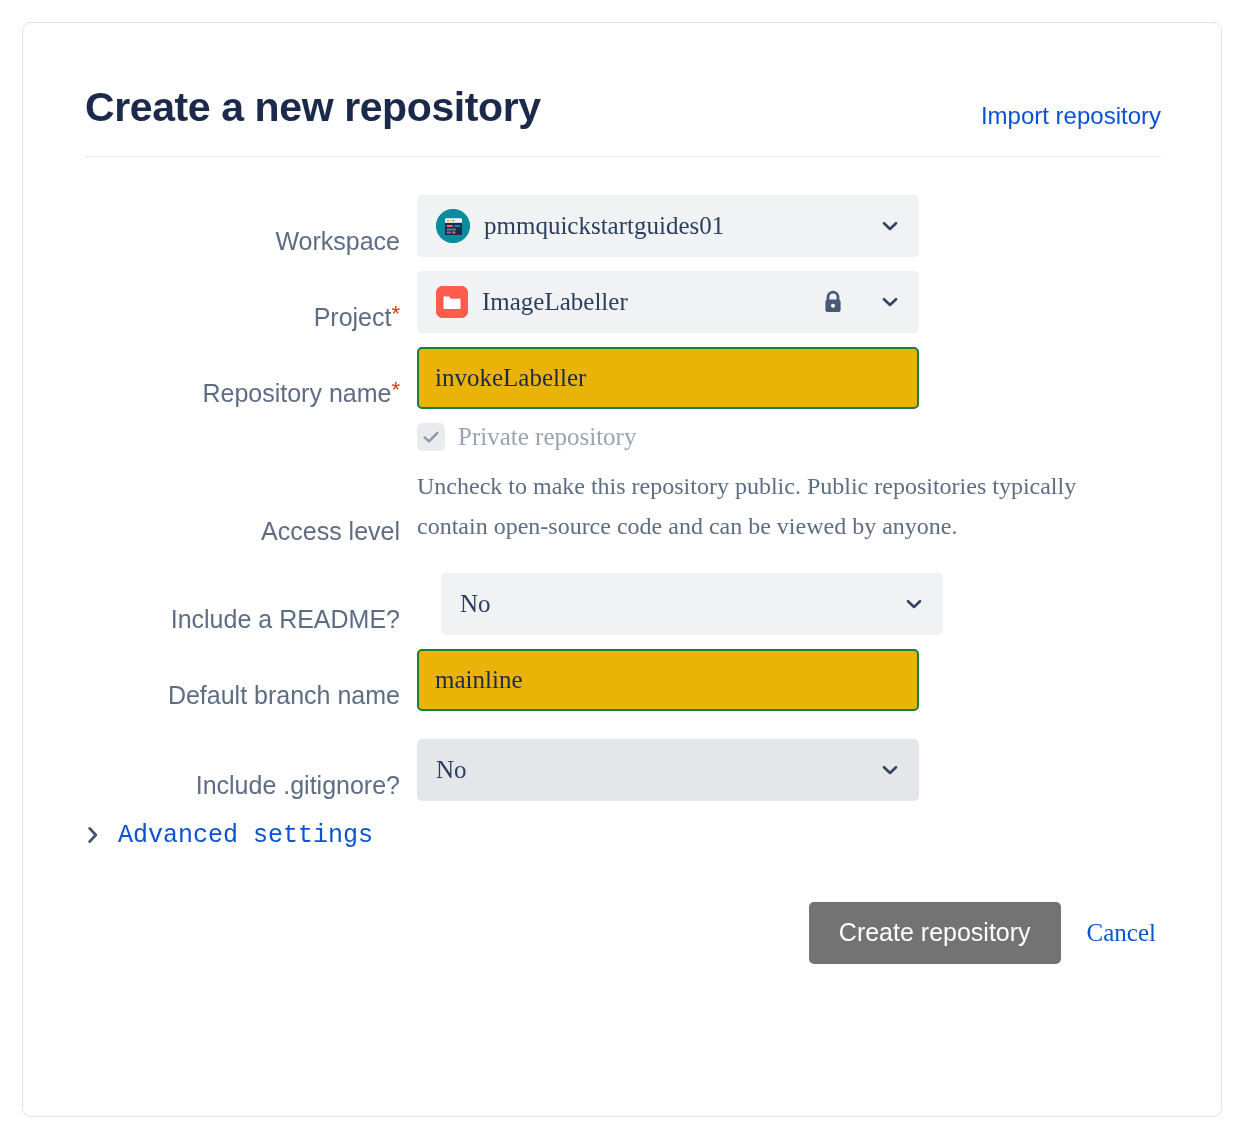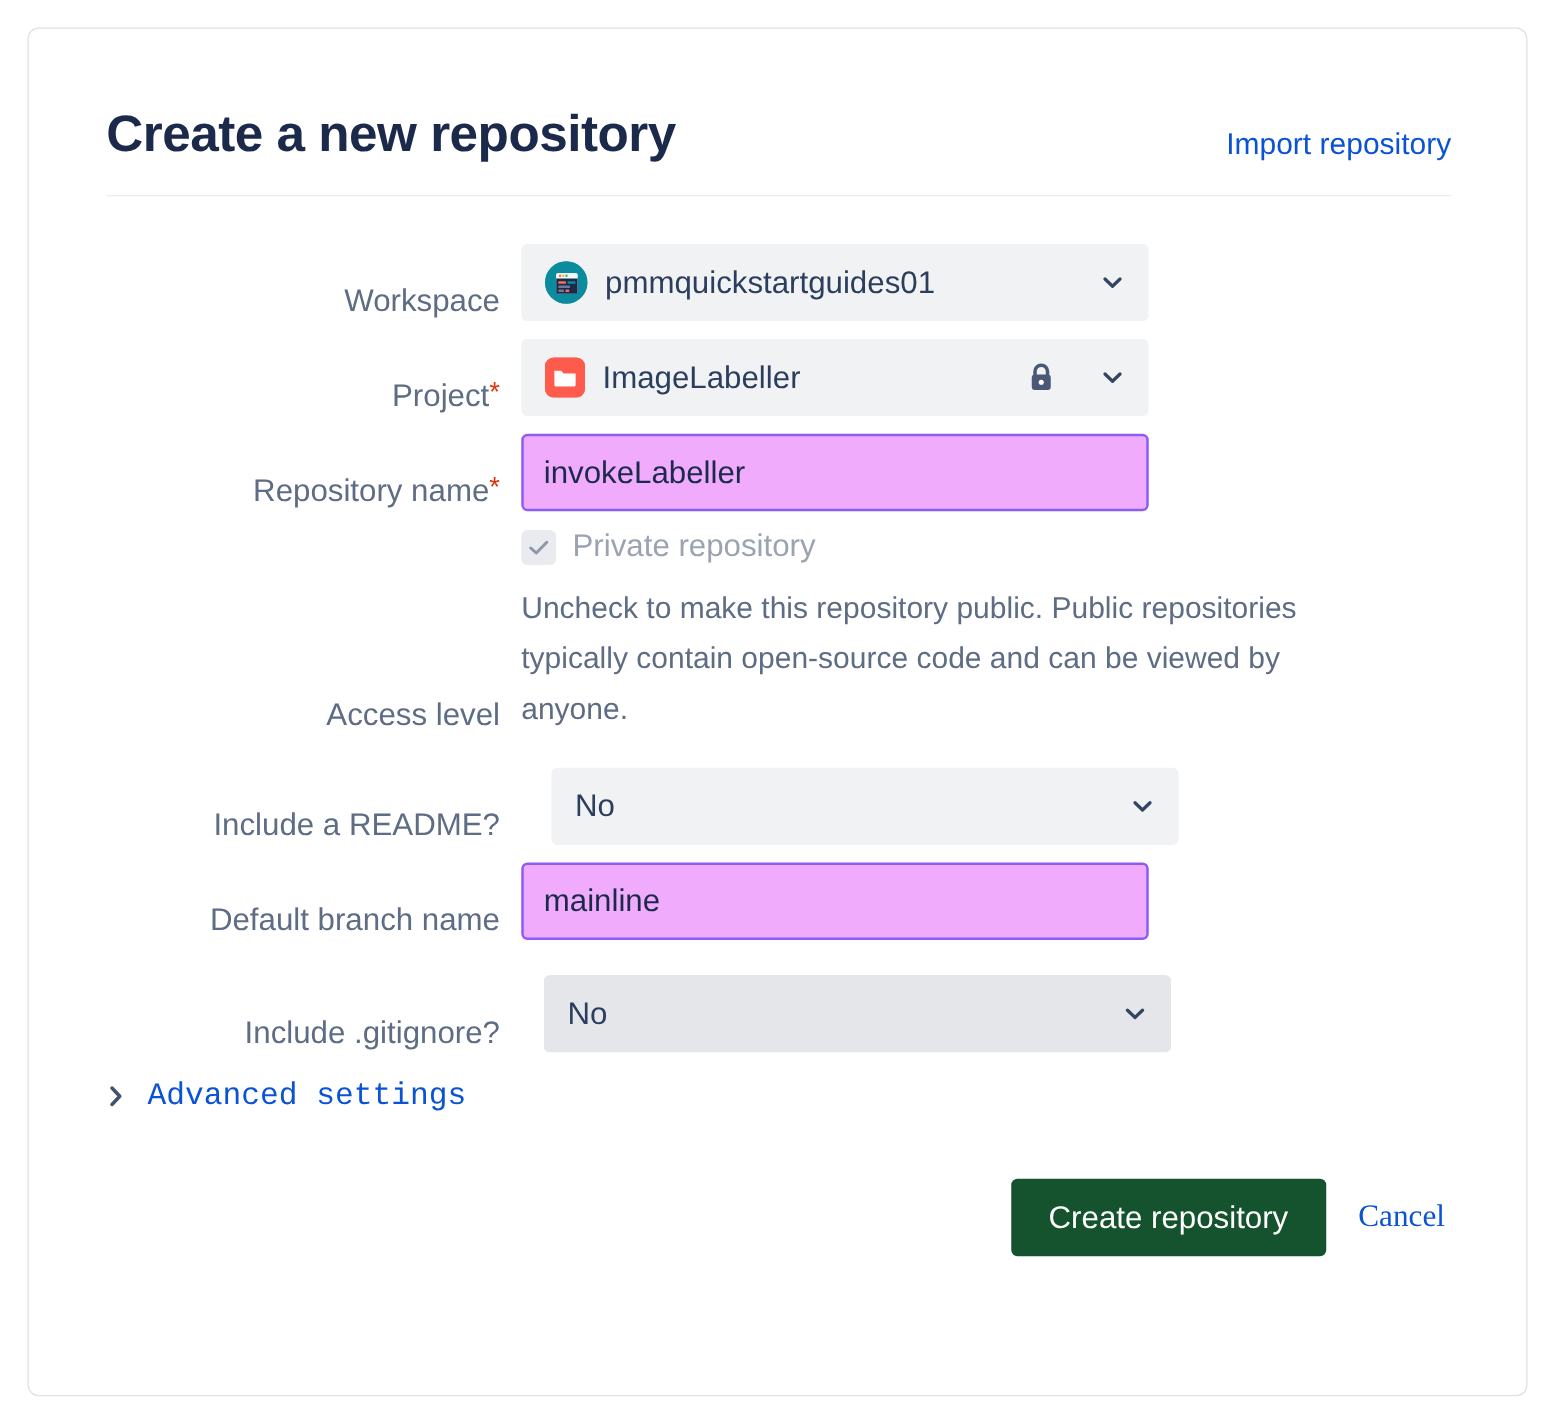--- a/index.html
+++ b/index.html
@@ -60,21 +60,21 @@
     text-align: right;
     padding-right: 17px;
     font-size: 25px;
     color: #5E6C84;
     line-height: 1.28;
   }
   .label-col.pt { padding-top: 13px; }
   .label-col.pt-ck { padding-top: 3px; }
   .req { color: #DE350B; font-size: 22px; vertical-align: text-top; line-height: 1; }
 
-  .field-col { flex: 1 1 auto; min-width: 0; }
+  .field-col { flex: 1 1 auto; min-width: 0; font-family: Liberation Serif, serif; }
 
   
   .select {
     position: relative;
     height: 62px;
     background: #F1F2F4;
     border: 1px solid transparent;
     border-radius: 5px;
     display: flex;
     align-items: center;
@@ -96,22 +96,22 @@
     top: 50%;
     transform: translateY(-50%);
     width: 22px; height: 22px;
     display: block;
   }
 
   
   .input {
     height: 62px;
     width: 502px;
-    background: #f0abfc;
-    border: 2px solid #8b5cf6;
+    background: #eab308;
+    border: 2px solid #15803d;
     border-radius: 5px;
     display: flex;
     align-items: center;
     padding: 0 16px;
     font-size: 25px;
     color: #1B2A4A;
     cursor: text;
   }
 
   
@@ -177,21 +177,21 @@
 
   
   .footer {
     display: flex;
     align-items: center;
     justify-content: flex-end;
     padding: 52px 1px 0 0;
     gap: 22px;
   }
   .btn-primary {
-    background: #14532d;
+    background: #737373;
     color: #ffffff;
     border: none;
     border-radius: 5px;
     height: 62px;
     padding: 0 30px;
     font-size: 25px;
     font-family: inherit;
     cursor: pointer;
   }
   .btn-link {
@@ -310,21 +310,21 @@
         </div>
       </div>
 
       <div class="row" style="margin-bottom:16px;">
         <div class="label-col pt">Default branch name</div>
         <div class="field-col">
           <div class="input" placeholder="">mainline</div>
         </div>
       </div>
 
-      <div class="row" style="margin-top:28px;gap:18px;">
+      <div class="row" style="margin-top:28px;">
         <div class="label-col pt">Include .gitignore?</div>
         <div class="field-col">
           <div class="select hover">
             <span class="val">No</span>
             <span class="chev">
               <svg width="22" height="22" viewBox="0 0 22 22" aria-hidden="true">
                 <path d="M5 8.2 L11 14 L17 8.2" fill="none" stroke="#344563" stroke-width="2.6" stroke-linecap="round" stroke-linejoin="round"></path>
               </svg>
             </span>
           </div>

